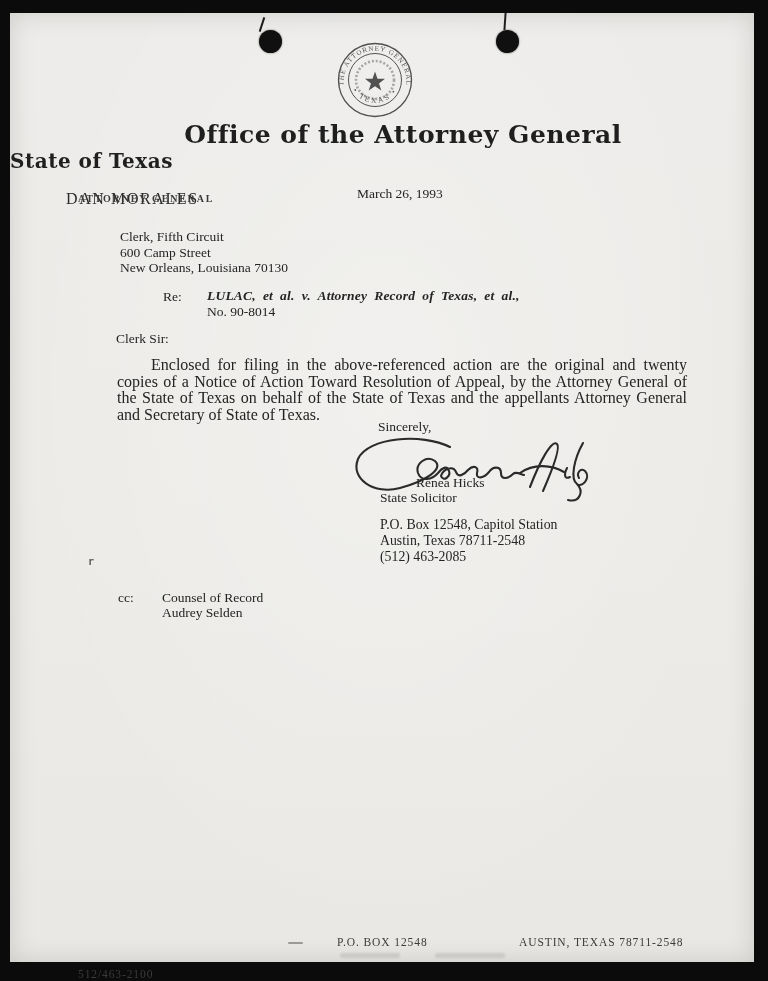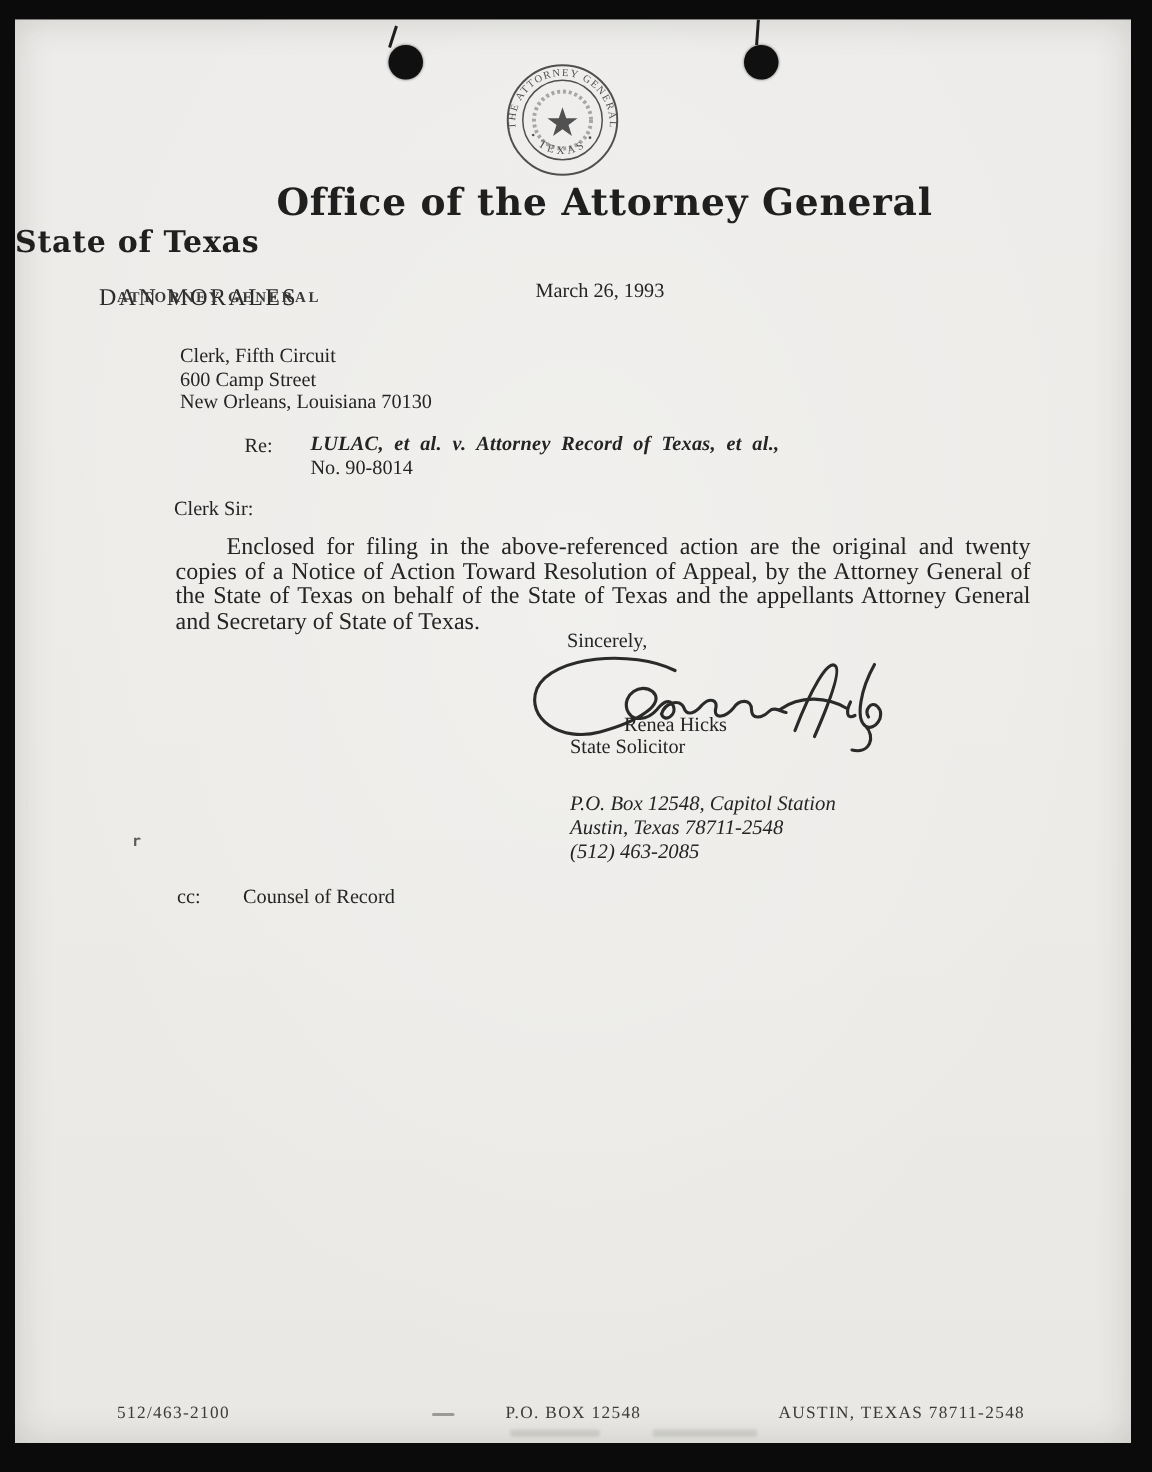--- a/index.html
+++ b/index.html
@@ -37,27 +37,27 @@
   .re-case{left:197px;top:275px;width:380px;font-size:13.5px;font-weight:700;font-style:italic;
     word-spacing:3.5px;letter-spacing:.2px;}
   .re-number{left:197px;top:291px;font-size:13.5px;}
   .salutation{left:106px;top:318px;font-size:13.5px;}
   .body-par{left:107px;top:344px;width:570px;font-size:16px;line-height:16.5px;
     text-indent:34px;text-align:justify;}
   .sincerely{left:368px;top:406px;font-size:13.5px;}
   .sig-svg{left:340px;top:418px;}
   .signer-name{left:370px;top:462px;font-size:13.5px;margin-left:36px;}
   .signer-title{left:370px;top:477px;font-size:13.5px;}
-  .sender-addr{left:370px;top:515px;font-size:13.8px;line-height:15.8px;font-style:italic;}
+  .sender-addr{left:370px;top:504px;font-size:13.8px;line-height:15.8px;}
   .stray{left:78px;top:543px;font-size:10px;color:#5a5a5a;font-weight:700;font-family:"DejaVu Sans Mono",monospace;}
   .cc-label{left:108px;top:577px;font-size:13.5px;}
   .cc-list{left:152px;top:577px;font-size:13.5px;line-height:15.4px;}
   
   .footer-item{top:923px;font-size:11.5px;letter-spacing:.9px;color:#3b3b3b;}
-  .f-phone{left:68px;}
+  .f-phone{left:68px;margin-top:32px;}
   .f-box{left:327px;}
   .f-city{left:509px;}
   .f-dash{left:278px;top:929px;width:15px;height:2px;background:#9a9a96;border-radius:1px;}
   .ghost{top:940px;height:5px;background:#b9b9b4;opacity:.55;filter:blur(1px);border-radius:2px;}
   .seal-wrap{left:326px;top:28px;width:78px;height:78px;opacity:.88;}
   .seal-text{font-family:"Liberation Serif",serif;fill:#3a3a3a;}
 </style>
 </head>
 <body>
 
@@ -131,20 +131,21 @@
     <div>P.O. Box 12548, Capitol Station</div>
     <div>Austin, Texas 78711-2548</div>
     <div>(512) 463-2085</div>
   </div>
 
   <div class="abs stray">r</div>
 
   <div class="abs cc-label">cc:</div>
   <div class="abs cc-list">
     <div>Counsel of Record</div>
+    <div>Audrey Selden</div>
   </div>
 
   <div class="abs f-dash"></div>
   <div class="abs footer-item f-phone">512/463-2100</div>
   <div class="abs footer-item f-box">P.O. BOX 12548</div>
   <div class="abs footer-item f-city">AUSTIN, TEXAS 78711-2548</div>
   <div class="abs ghost" style="left:330px;width:60px;"></div>
   <div class="abs ghost" style="left:425px;width:70px;"></div>
 
 </div>

